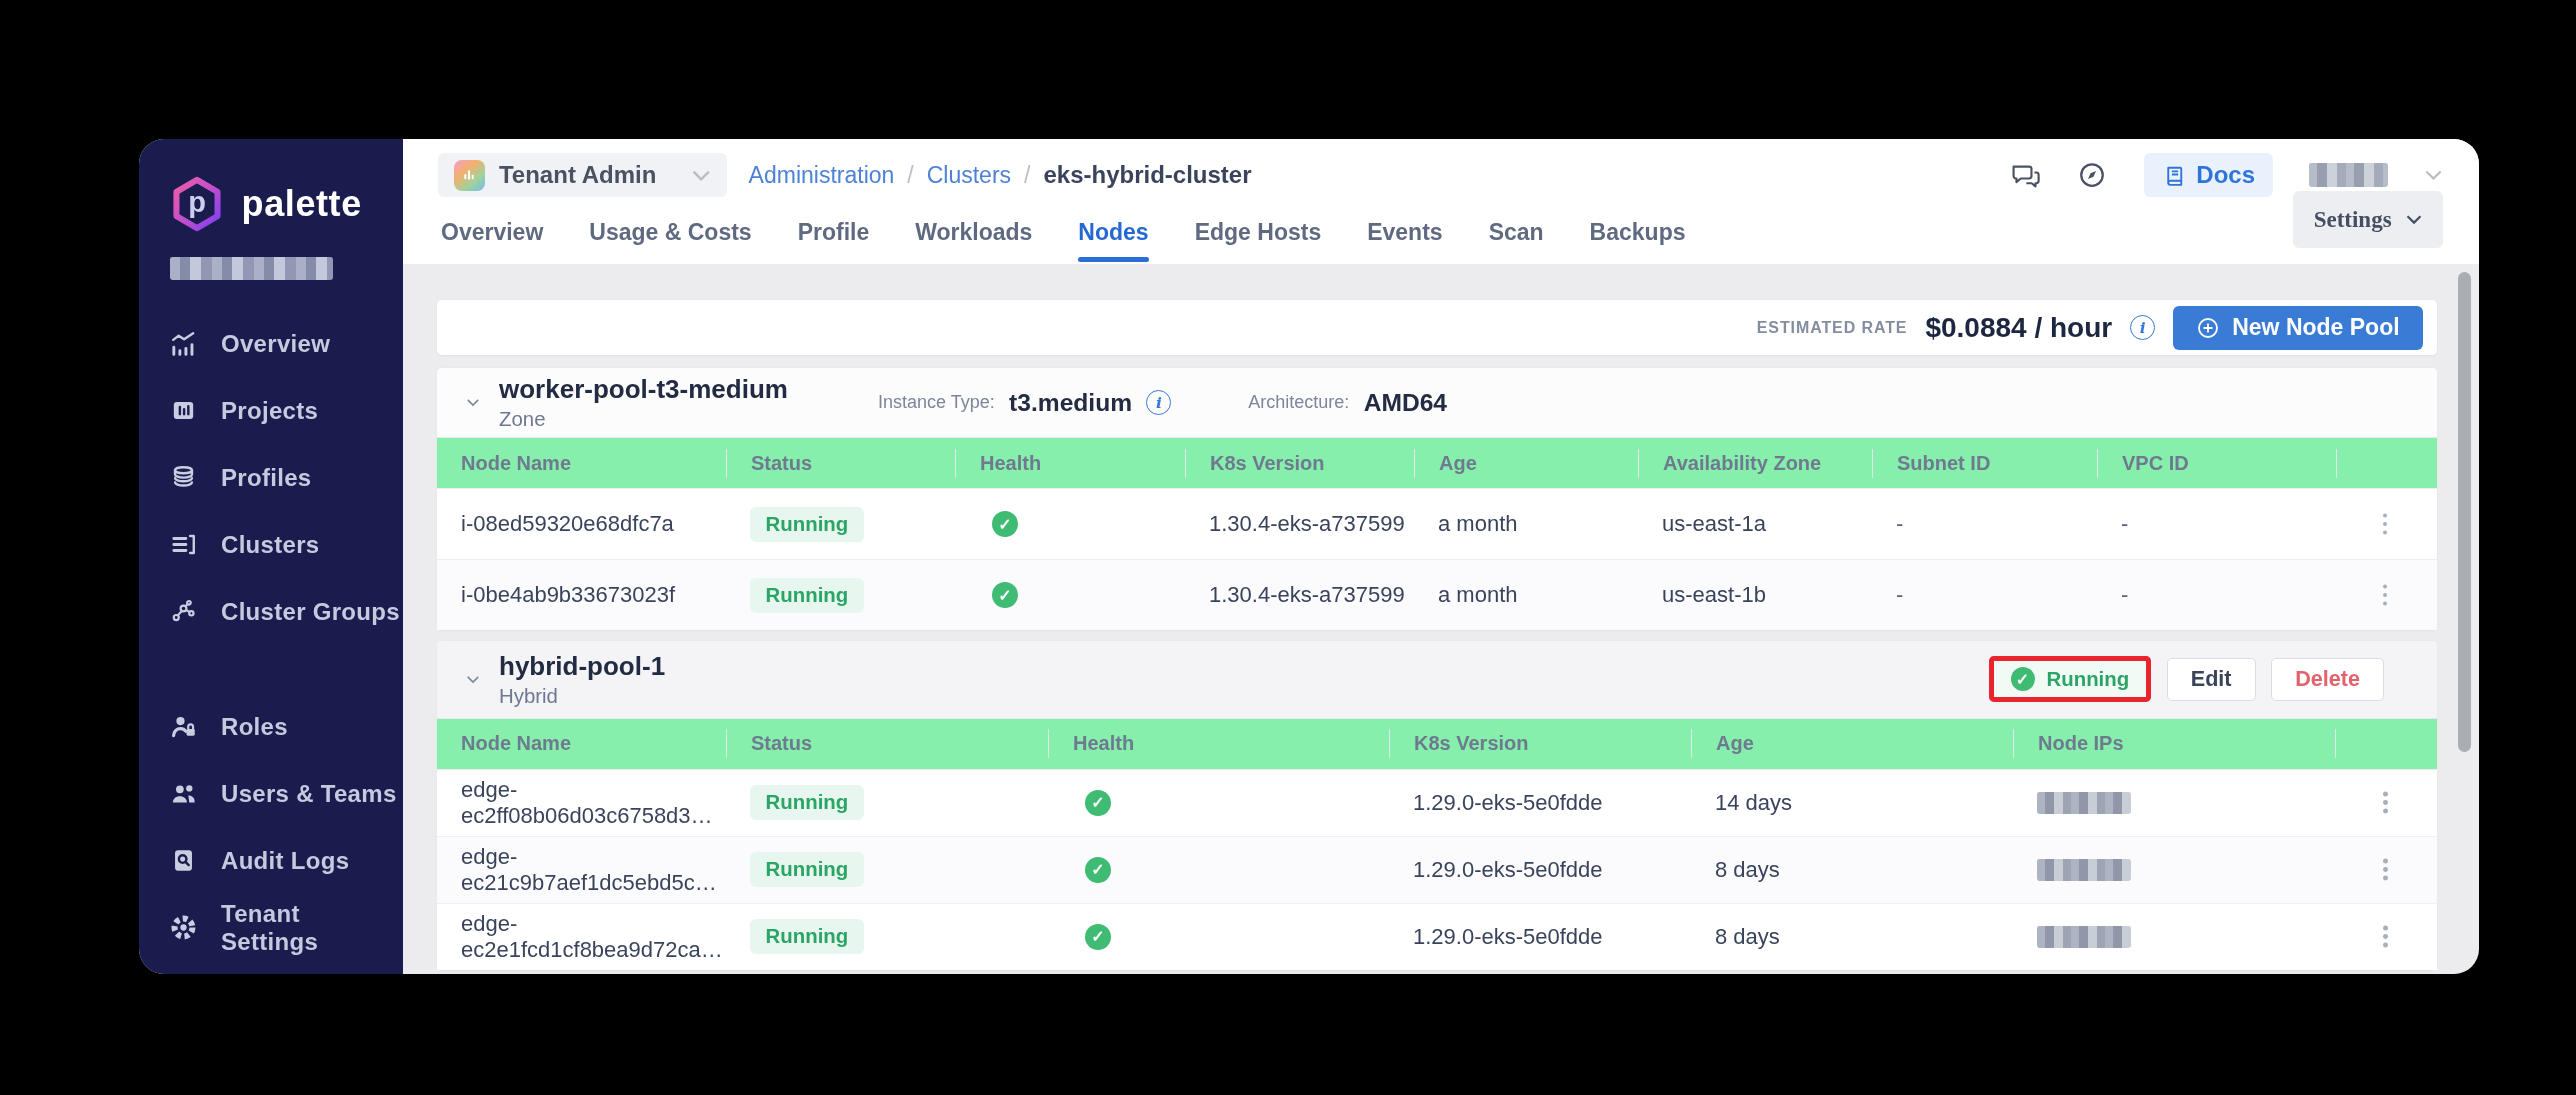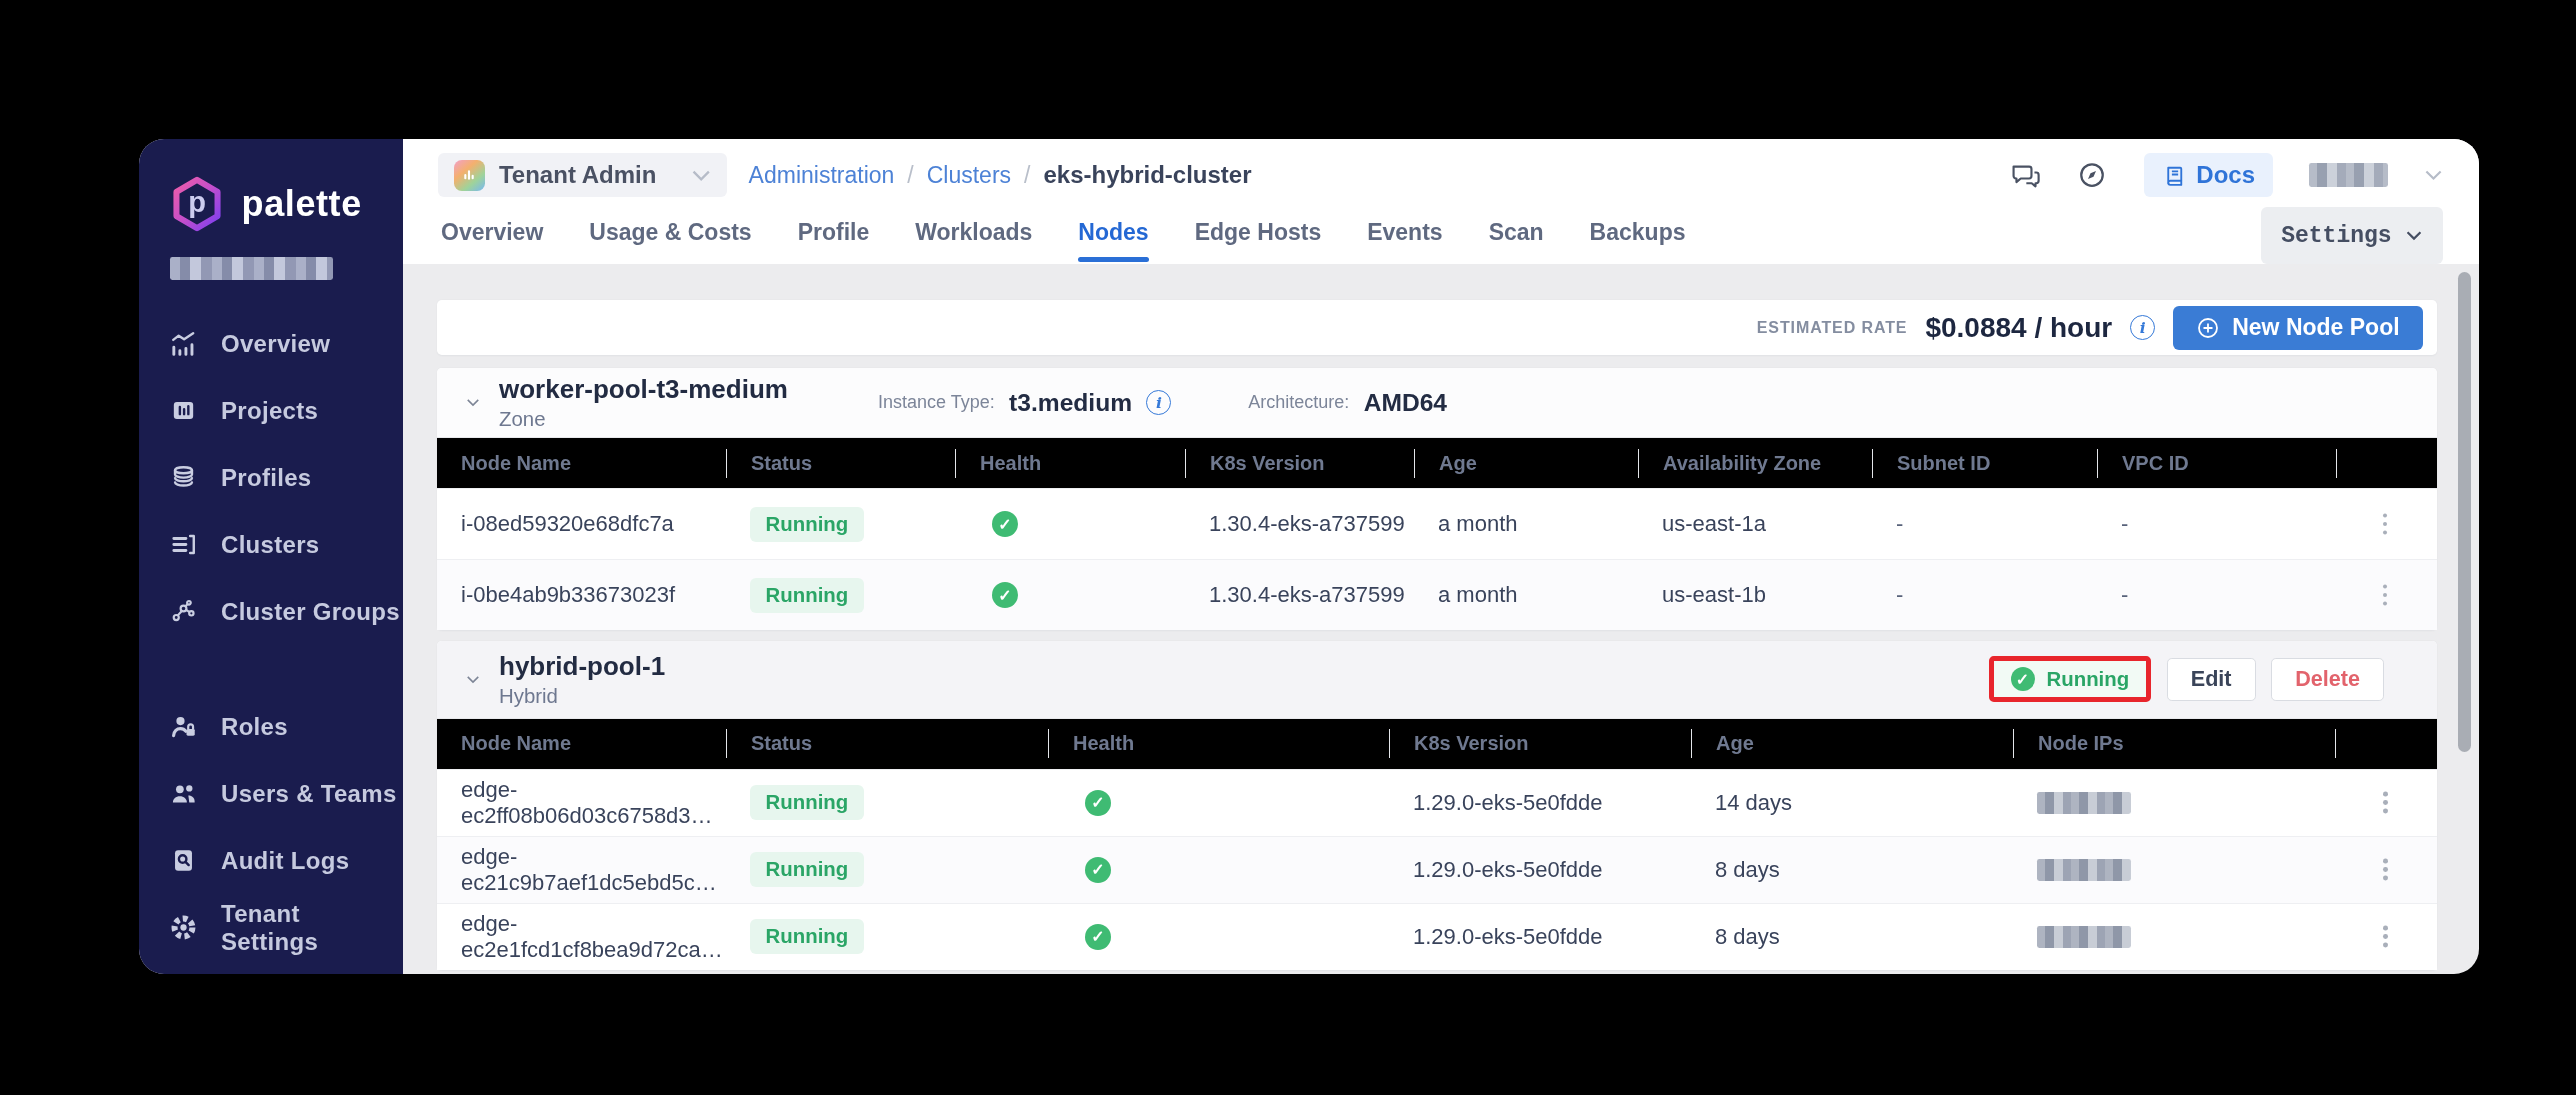--- a/index.html
+++ b/index.html
@@ -55,23 +55,23 @@
     background:repeating-linear-gradient(90deg,#b6bcc8 0 8.4px,#98a0b0 8.4px 18px,#ccd1da 18px 28px,#a4abba 28px 37px); }
 
   .tabsbar { height:53px; background:#fff; display:flex; align-items:flex-start; padding-left:38px; }
   .tabs { display:flex; gap:46px; height:100%; }
   .tab { position:relative; display:flex; align-items:center; height:43px; font-size:23px;
     font-weight:600; color:#5f6980; cursor:pointer; white-space:nowrap; }
   .tab.active { color:#2468d4; font-weight:700; }
   .tab.active::after { content:""; position:absolute; left:0; right:0; bottom:-8.4px;
     height:5.4px; border-radius:3px; background:#2a6fd6; }
   .settings-btn {
-    position:absolute; top:68px; right:36px; height:57px; padding:0 20.4px;
+    position:absolute; top:52px; right:36px; height:57px; padding:0 20.4px;
     background:#eceef1; border:none; border-radius:6px; display:flex; align-items:center; gap:13px;
-    font-size:23px; font-weight:600; color:#454e62; cursor:pointer; font-family:Liberation Mono, monospace;
+    font-size:23px; font-weight:600; color:#454e62; cursor:pointer; font-family:Liberation Serif, serif;
   }
 
   .content { flex:1; padding:36px 42px 0 34px; overflow:hidden; }
   .panel { background:#fff; border-radius:4.8px; box-shadow:0 0.6px 1.8px rgba(20,30,60,.05); }
 
   
   .ratebar { height:55px; display:flex; align-items:center; justify-content:flex-end;
     gap:18px; padding-right:14.4px; margin-bottom:13px; }
   .rate-label { font-size:16px; font-weight:700; letter-spacing:0.9px; color:#848da0; }
   .rate-value { font-size:28px; font-weight:700; color:#1d2740; }
@@ -99,21 +99,21 @@
   .red-box { border:5.4px solid #e8252c; border-radius:4.8px; padding:6px 17px;
     display:flex; align-items:center; gap:12px; background:#f2faf5; }
   .btn-plain { height:43px; padding:0 23px; background:#fff; border:1.2px solid #d9dce2; border-radius:4.8px;
     font-size:21.6px; font-weight:600; color:#3a4459; cursor:pointer; font-family:inherit;
     display:flex; align-items:center; }
   .btn-plain.danger { color:#e2636c; }
 
   
   .t1 { grid-template-columns:289px 229px 230px 229px 224px 234px 225px 239px 98px; }
   .t2 { grid-template-columns:289px 322px 341px 302px 322px 322px 101px; }
-  .thead { display:grid; align-items:center; height:50px; background:#000000;
+  .thead { display:grid; align-items:center; height:50px; background:#86efac;
     font-size:20px; font-weight:600; color:#6f7990; }
   .thead > div { padding-left:24px; height:29px; display:flex; align-items:center; }
   .thead > div + div { border-left:1.2px solid #e4e6ea; }
   .trow { display:grid; align-items:center; height:71px; background:#fff;
     border-top:1.2px solid #eeeff2; font-size:22px; color:#39435b; }
   .trow.alt { background:#fbfbfd; }
   .trow.h { height:67px; }
   .trow > div { padding-left:24px; display:flex; align-items:center; }
   .badge { display:inline-flex; align-items:center; padding:6px 15.6px; background:#e7f6ee;
     color:#2aa566; border-radius:6px; font-size:20.4px; font-weight:600; }

